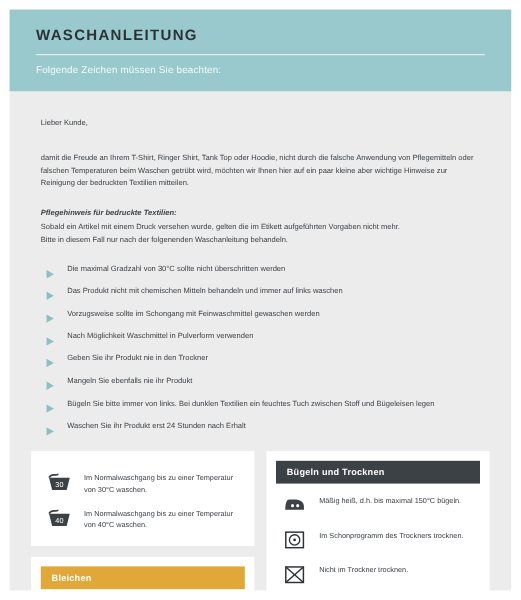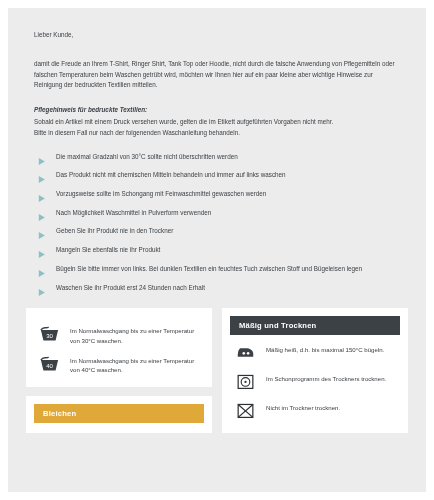--- a/index.html
+++ b/index.html
@@ -147,20 +147,25 @@
     line-height: 1.55;
     padding-top: 2px;
   }
 </style>
 </head>
 <body>
 
 <div class="page">
   <div class="sheet">
 
+    <div class="header">
+      <div class="header-title">WASCHANLEITUNG</div>
+      <div class="header-rule"></div>
+      <div class="header-sub">Folgende Zeichen müssen Sie beachten:</div>
+    </div>
 
     <div class="intro">
       <div class="salutation">Lieber Kunde,</div>
       <div class="para">damit die Freude an Ihrem T-Shirt, Ringer Shirt, Tank Top oder Hoodie, nicht durch die falsche Anwendung von Pflegemitteln oder falschen Temperaturen beim Waschen getrübt wird, möchten wir Ihnen hier auf ein paar kleine aber wichtige Hinweise zur Reinigung der bedruckten Textilien mitteilen.</div>
       <div class="note-title">Pflegehinweis für bedruckte Textilien:</div>
       <div class="note-line">Sobald ein Artikel mit einem Druck versehen wurde, gelten die im Etikett aufgeführten Vorgaben nicht mehr.</div>
       <div class="note-line">Bitte in diesem Fall nur nach der folgenenden Waschanleitung behandeln.</div>
     </div>
 
     <ul class="bullets">
@@ -262,21 +267,21 @@
         <div class="panel">
           <div class="panel-head orange">Bleichen</div>
 
         </div>
 
       </div>
 
       <div class="panel-col">
 
         <div class="panel">
-          <div class="panel-head dark">Mäßig und Trocknen</div>
+          <div class="panel-head dark">Bügeln und Trocknen</div>
           <div class="panel-body">
             <div class="sym-row">
               <span class="sym-icon">
                 <svg viewBox="0 0 24 22" width="21" height="19">
                   <path d="M3 16 L21 16 L21 13 C21 8, 17 6, 12 6 L7 6 C4.5 6, 3 9, 3 16 Z" fill="#3c4146"></path>
                   <circle cx="10" cy="12" r="1.5" fill="#ffffff"></circle>
                   <circle cx="15" cy="12" r="1.5" fill="#ffffff"></circle>
                 </svg>
               </span>
               <span class="sym-text">Mäßig heiß, d.h. bis maximal 150°C bügeln.</span>

